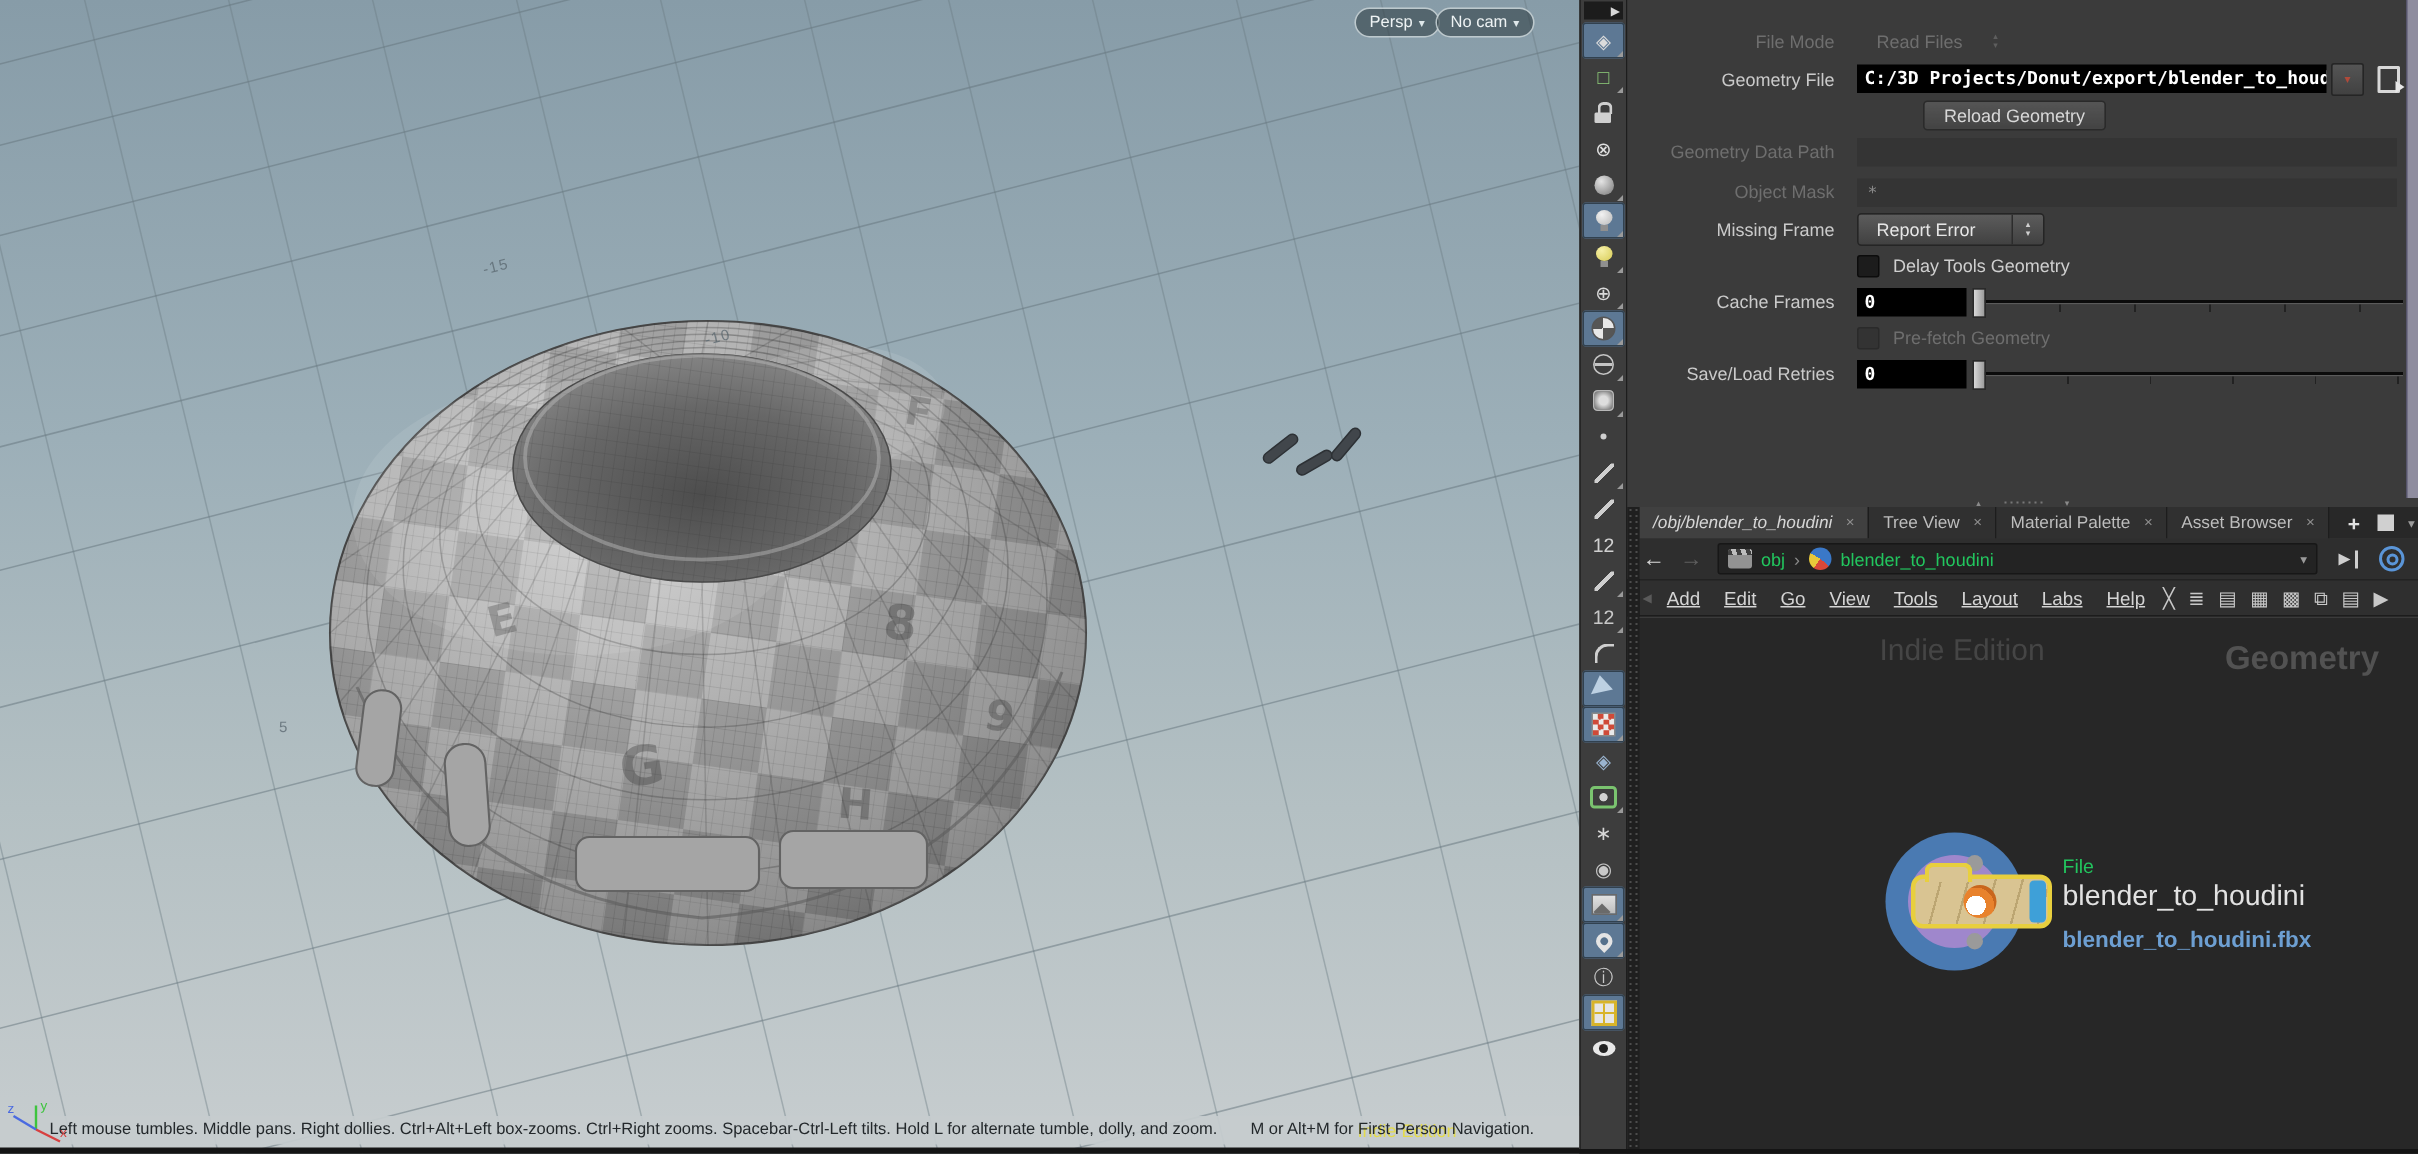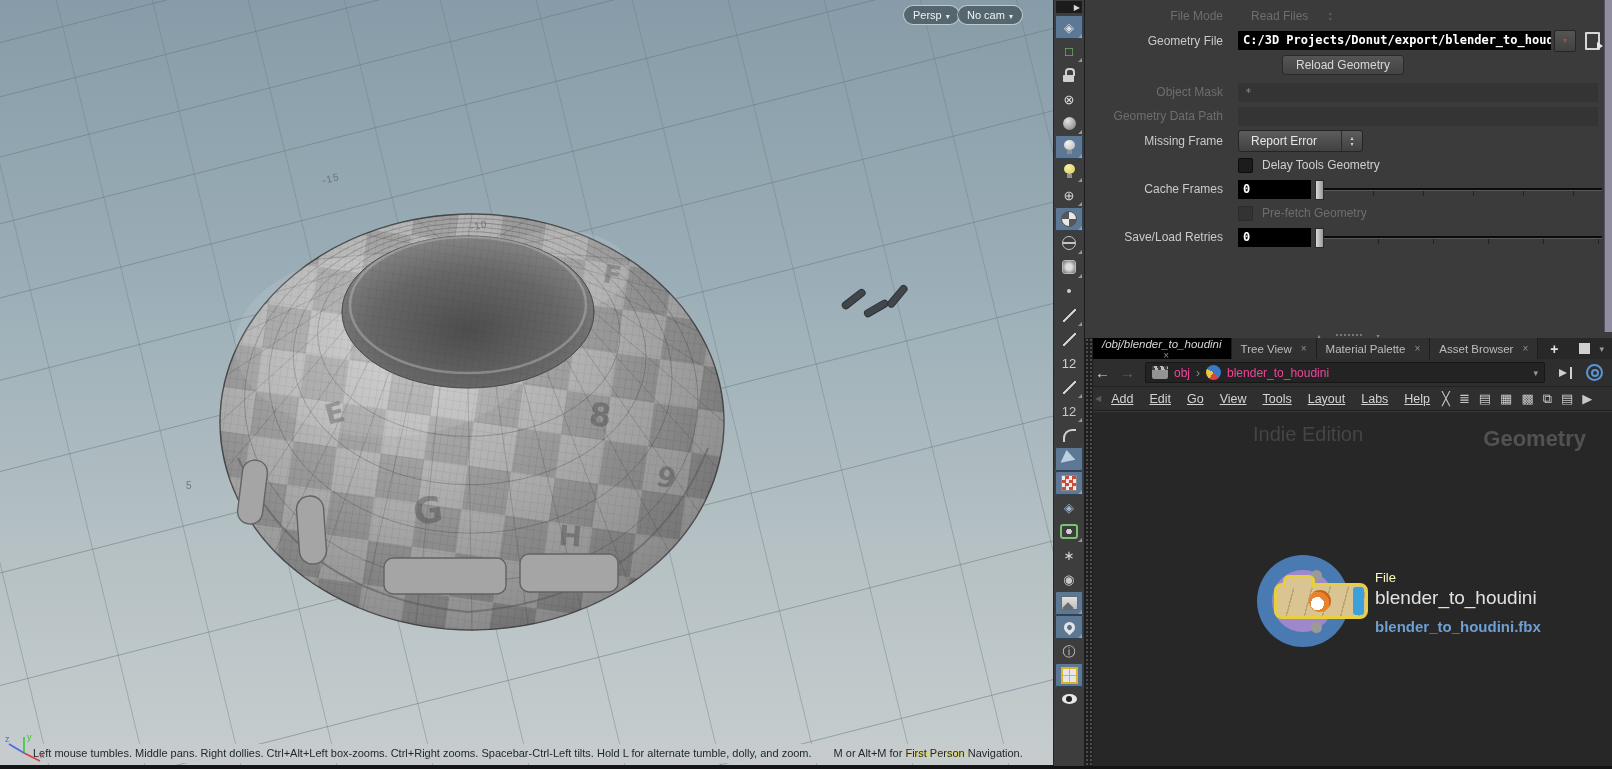--- a/index.html
+++ b/index.html
@@ -98,37 +98,37 @@
   .dd-btn{width:20px;height:20px;margin-left:3px;background:linear-gradient(#555,#414141);border:1px solid #252525;border-radius:2px;
           color:#b04a3a;display:flex;align-items:center;justify-content:center;font-size:8px;cursor:pointer;}
   .i-filepage{width:11px;height:14px;border:2px solid #d8d8d8;border-radius:1px;position:relative;background:#3b3b3b;margin-left:9px;cursor:pointer;}
   .i-filepage::after{content:"";position:absolute;right:-5px;bottom:-2px;border-left:6px solid #e8e8e8;border-top:4px solid transparent;border-bottom:4px solid transparent;}
   
   #splitter{position:absolute;left:0;right:0;top:332px;height:6px;background:#3b3b3b;display:flex;align-items:center;justify-content:center;gap:14px;color:#8a8a8a;font-size:6px;cursor:row-resize;}
   #splitter .dots{width:28px;height:4px;background-image:radial-gradient(#777 1px,transparent 1px);background-size:4px 4px;}
   #pane-tabs{position:absolute;left:0;right:0;top:338px;height:21px;background:#282828;display:flex;align-items:stretch;padding-left:8px;}
   .ptab{display:flex;align-items:center;background:#303030;border-right:1px solid #1d1d1d;padding:0 9px;cursor:pointer;}
   .ptab .tl{font-size:11.5px;color:#bdbdbd;white-space:nowrap;}
-  .ptab.active{background:#000000;flex-direction:column;}
+  .ptab.active{background:#404040;}
   .ptab.active .tl{font-style:italic;color:#d6d6d6;}
   .ptab .tx{margin-left:9px;font-size:10px;color:#8f8f8f;cursor:pointer;}
   .ptab-plus{display:flex;align-items:center;padding:0 12px;color:#e0e0e0;font-size:14px;font-weight:bold;cursor:pointer;}
   #tab-right{margin-left:auto;display:flex;align-items:center;gap:9px;padding-right:8px;}
   #tab-right .sq{width:11px;height:11px;background:#d0d0d0;cursor:pointer;}
   #tab-right .car{color:#9a9a9a;font-size:9px;cursor:pointer;}
   
   #path-bar{position:absolute;left:0;right:0;top:359px;height:27px;background:#2e2e2e;display:flex;align-items:center;padding-left:10px;box-sizing:border-box;}
   .nav-arrow{font-size:15px;font-weight:bold;color:#d8d8d8;margin-right:10px;cursor:pointer;}
   .nav-arrow.dis{color:#606060;}
   #crumb-box{display:flex;align-items:center;height:21px;width:400px;background:#232323;border:1px solid #171717;border-radius:2px;padding:0 6px;box-sizing:border-box;gap:6px;cursor:pointer;}
   .i-clapper{width:16px;height:13px;background:#939393;border-radius:2px;position:relative;flex:0 0 16px;}
   .i-clapper::before{content:"";position:absolute;top:0;left:0;right:0;height:4px;border-radius:2px 2px 0 0;background:repeating-linear-gradient(70deg,#3f3f3f 0 3px,#bdbdbd 3px 6px);}
   .i-geo{width:15px;height:15px;border-radius:50%;background:conic-gradient(#3a78c8 0 130deg,#d8483a 130deg 215deg,#e8c83a 215deg 300deg,#3a78c8 300deg);flex:0 0 15px;}
   .crumb-sep{color:#8a8a8a;font-size:12px;}
-  .crumb-txt{color:#ec4899;font-size:12px;white-space:nowrap;}
+  .crumb-txt{color:#22c55e;font-size:12px;white-space:nowrap;}
   #crumb-box .car{margin-left:auto;color:#9a9a9a;font-size:9px;}
   .i-pinright{position:relative;width:15px;height:12px;margin-left:14px;cursor:pointer;}
   .i-pinright::before{content:"";position:absolute;left:0;top:2px;border-left:8px solid #cfcfcf;border-top:4px solid transparent;border-bottom:4px solid transparent;}
   .i-pinright::after{content:"";position:absolute;right:2px;top:0;width:2px;height:12px;background:#cfcfcf;}
   .i-radar{width:13px;height:13px;border:2px solid #5a95d8;border-radius:50%;position:relative;margin-left:12px;cursor:pointer;}
   .i-radar::after{content:"";position:absolute;inset:2.5px;border:2px solid #5a95d8;border-radius:50%;}
   
   #menu-bar{position:absolute;left:0;right:0;top:386px;height:25px;background:#2f2f2f;border-top:1px solid #222;border-bottom:1px solid #1c1c1c;
             display:flex;align-items:center;padding-left:10px;box-sizing:border-box;}
   #menu-left-strip{position:absolute;left:0;top:386px;width:8px;height:25px;background:#141414;color:#e0e0e0;font-size:5px;text-align:center;line-height:10px;}
@@ -145,21 +145,21 @@
   #node-ring{position:absolute;left:172px;top:143px;width:92px;height:92px;border-radius:50%;background:#4a7ab2;}
   #node-ring .inner{position:absolute;inset:15px;border-radius:50%;background:#9f87cc;}
   .node-dot{position:absolute;width:11px;height:11px;border-radius:50%;background:#9a9a9a;}
   #node-shape{position:absolute;left:189px;top:171px;width:94px;height:36px;background:#d9c492;
       border:3px solid #e8cf3e;border-radius:8px;box-sizing:border-box;cursor:pointer;
       background-image:repeating-linear-gradient(105deg,transparent 0 16px,rgba(120,95,40,.30) 16px 17.5px);}
   #node-shape::before{content:"";position:absolute;left:6px;top:-11px;width:26px;height:10px;background:#d9c492;border:3px solid #e8cf3e;border-bottom:none;border-radius:6px 6px 0 0;}
   #node-shape .stripe{position:absolute;right:1px;top:1px;bottom:1px;width:11px;background:#3ea0d8;border-radius:3px;}
   #node-shape .nicon{position:absolute;left:32px;top:4px;width:22px;height:22px;border-radius:50%;
       background:radial-gradient(circle at 38% 62%,#ffffff 0 34%,#e8822c 34% 62%,#c9661c 62% 78%,transparent 78%);}
-  #node-label-type{position:absolute;left:290px;top:158px;font-size:13px;color:#fef9c3;}
+  #node-label-type{position:absolute;left:290px;top:158px;font-size:13px;color:#22c55e;}
   #node-label-name{position:absolute;left:290px;top:175px;font-size:19px;color:#e2e2e2;}
   #node-label-file{position:absolute;left:290px;top:206px;font-size:15px;color:#6d9fd2;cursor:pointer;font-weight:bold;}
   #app-bottom{position:absolute;left:0;right:0;bottom:0;height:3px;background:#141414;}
 </style>
 </head>
 <body>
 
 <div id="app">
 
   <div id="viewport">
@@ -453,21 +453,21 @@
       </div>
 
       <div class="tcell">
         <span class="i-eye"></span>
       </div>
     </div>
 
   <div id="right-panel">
 
     <div id="param-panel">
-      <div class="prow" style="padding-top:4px;">
+      <div class="prow" style="padding-top:16px;">
         <span class="plabel dis">File Mode</span>
         <div class="combo dis">
           <span class="cval">Read Files</span>
           <span class="stepper">
               <span>▴</span>
               <span>▾</span>
             </span>
         </div>
       </div>
       <div class="prow h26">
@@ -475,27 +475,27 @@
         <div class="pfield-text" style="width:313px;">C:/3D Projects/Donut/export/blender_to_houdi</div>
         <div class="dd-btn">
             <span>▾</span>
           </div>
         <div class="i-filepage"></div>
       </div>
       <div class="prow">
         <span class="plabel"></span>
         <button class="pbtn">Reload Geometry</button>
       </div>
+      <div class="prow">
+        <span class="plabel dis">Geometry Data Path</span>
+        <div class="pfield-dis"></div>
+      </div>
       <div class="prow" style="margin-top:3px;">
         <span class="plabel dis">Object Mask</span>
         <div class="pfield-dis">*</div>
-      </div>
-      <div class="prow">
-        <span class="plabel dis">Geometry Data Path</span>
-        <div class="pfield-dis"></div>
       </div>
       <div class="prow h26">
         <span class="plabel">Missing Frame</span>
         <div class="combo">
           <span class="cval" style="min-width:78px;">Report Error</span>
           <span class="stepper">
               <span>▴</span>
               <span>▾</span>
             </span>
         </div>

